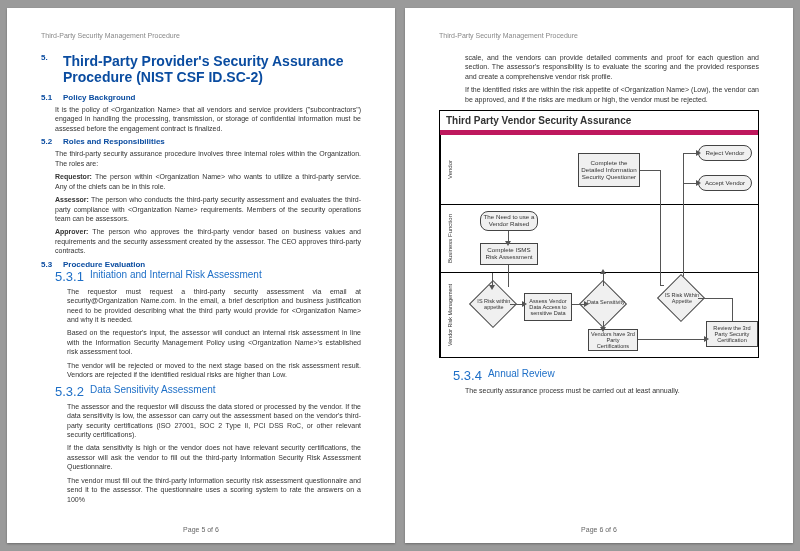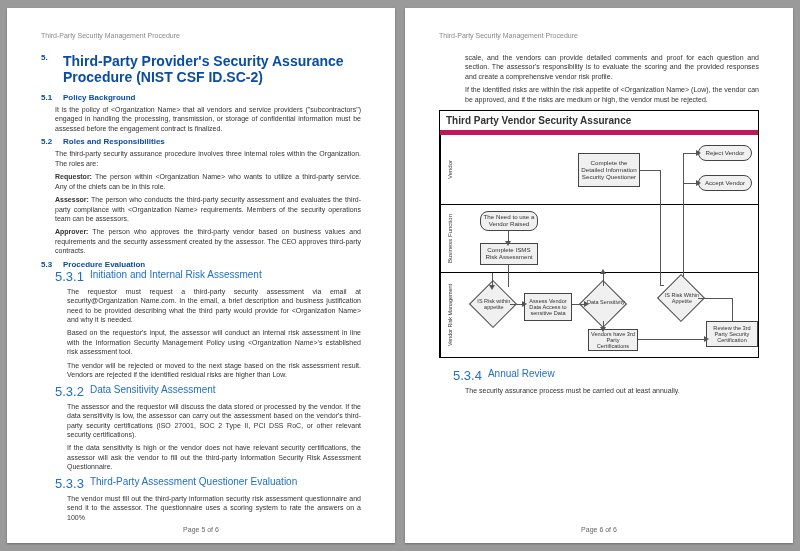--- a/index.html
+++ b/index.html
@@ -157,24 +157,20 @@
   <p class="body-text indent2">Based on the requestor's input, the assessor will conduct an internal risk assessment in line with the Information Security Management Policy using &lt;Organization Name&gt;'s established risk assessment tool.</p>
   <p class="body-text indent2">The vendor will be rejected or moved to the next stage based on the risk assessment result. Vendors are rejected if the identified residual risks are higher than Low.</p>
 
   <div class="numcol3 indent1">
     <div class="num">5.3.2</div>
     <div class="h3" style="margin:0">Data Sensitivity Assessment</div>
   </div>
   <p class="body-text indent2">The assessor and the requestor will discuss the data stored or processed by the vendor. If the data sensitivity is low, the assessor can carry out the assessment based on the vendor's third-party security certifications (ISO 27001, SOC 2 Type II, PCI DSS RoC, or other relevant security certifications).</p>
   <p class="body-text indent2">If the data sensitivity is high or the vendor does not have relevant security certifications, the assessor will ask the vendor to fill out the third-party Information Security Risk Assessment Questionnaire.</p>
 
-  <div class="numcol3 indent1">
-    <div class="num">5.3.3</div>
-    <div class="h3" style="margin:0">Third-Party Assessment Questioner Evaluation</div>
-  </div>
   <p class="body-text indent2">The vendor must fill out the third-party information security risk assessment questionnaire and send it to the assessor. The questionnaire uses a scoring system to rate the answers on a 100%</p>
 
   <div class="footer">Page 5 of 6</div>
 </div>
 
 <div class="page">
   <div class="running-head">Third-Party Security Management Procedure</div>
 
   <p class="body-text indent2">scale, and the vendors can provide detailed comments and proof for each question and section. The assessor's responsibility is to evaluate the scoring and the provided responses and create a comprehensive vendor risk profile.</p>
   <p class="body-text indent2">If the identified risks are within the risk appetite of &lt;Organization Name&gt; (Low), the vendor can be approved, and if the risks are medium or high, the vendor must be rejected.</p>

